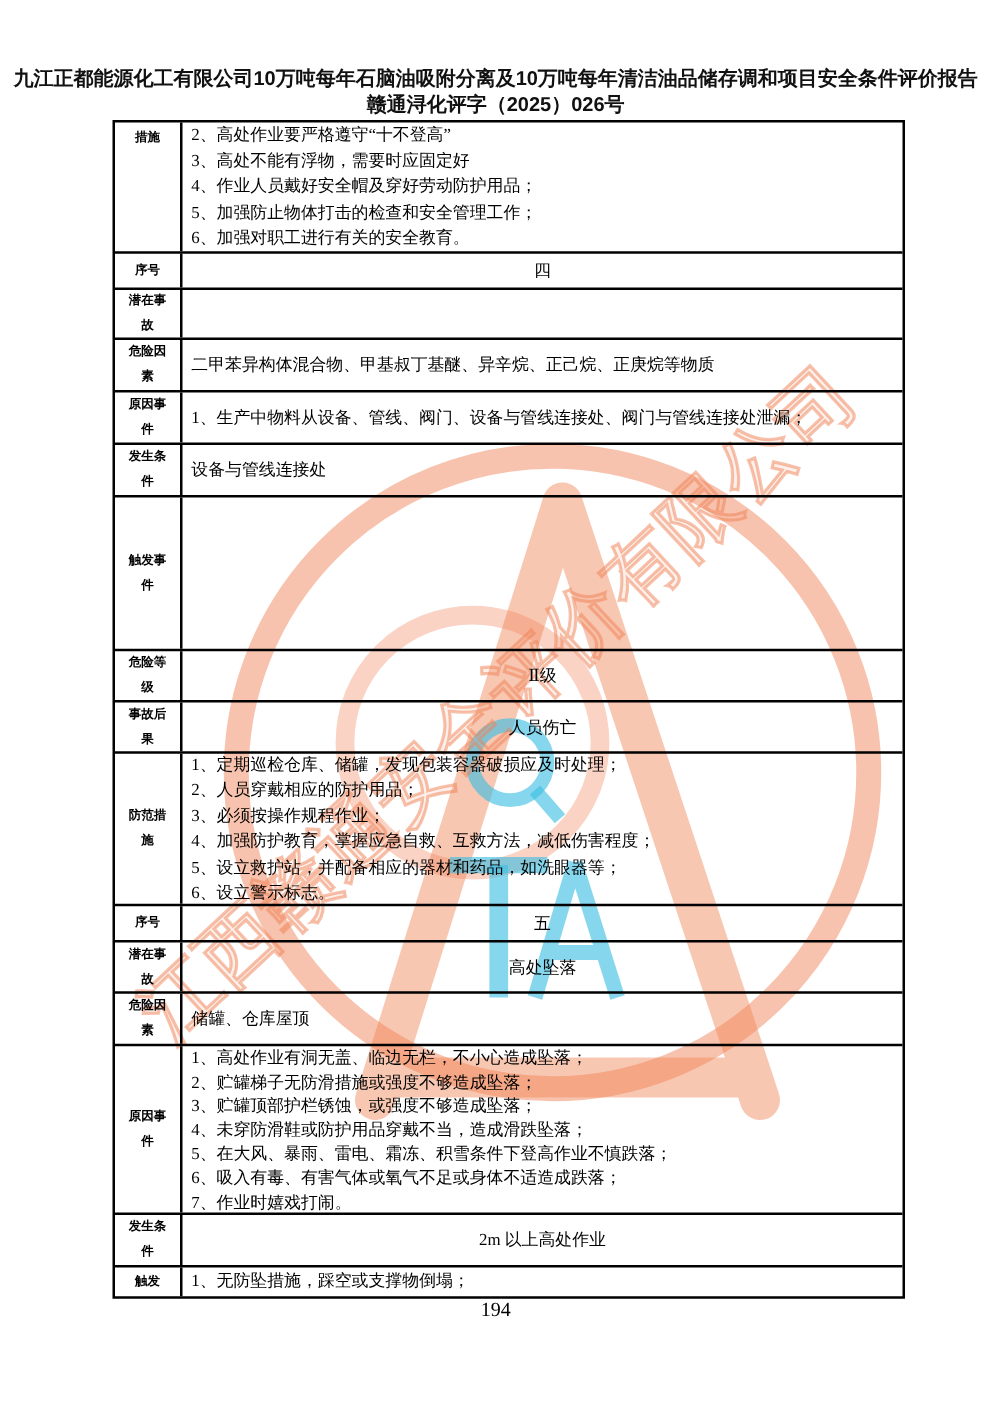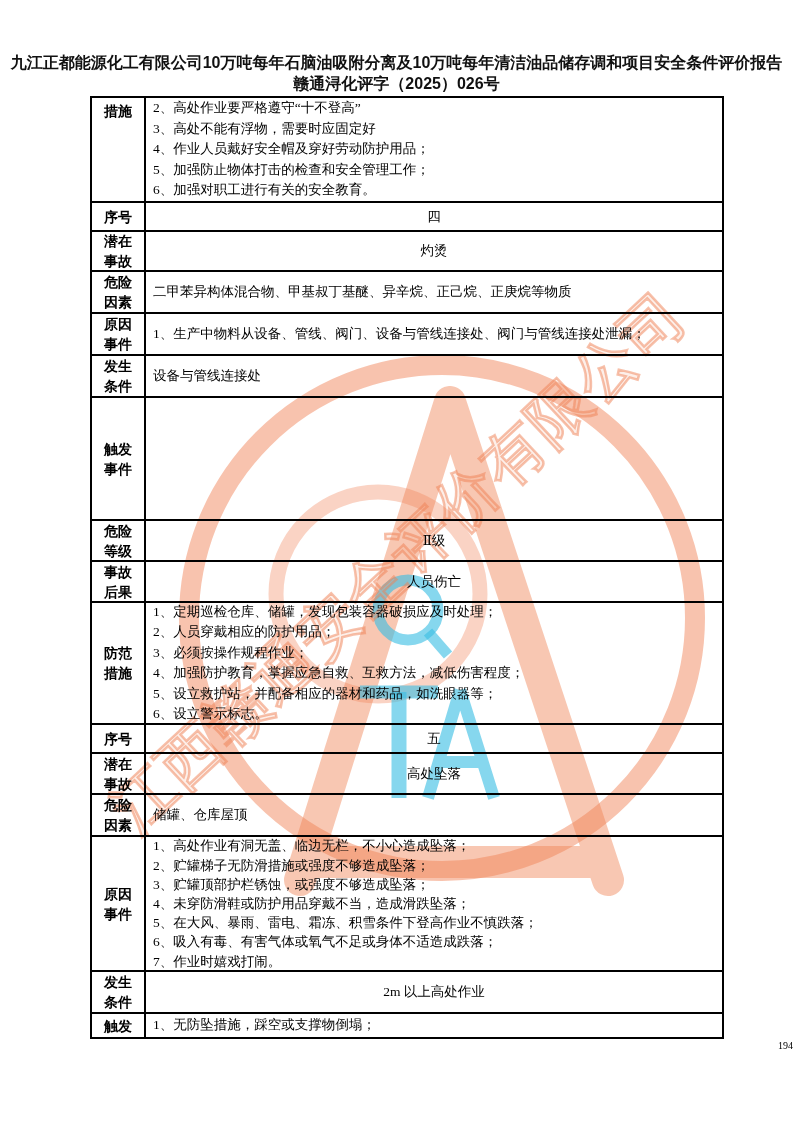--- a/index.html
+++ b/index.html
@@ -11,31 +11,31 @@
         font-weight:700;font-size:16px;letter-spacing:0px;color:#111;}
   
   .htable{position:absolute;left:90px;top:96px;width:634px;box-sizing:border-box;
         border:2px solid #000;}
   .row{display:flex;box-sizing:border-box;border-top:2px solid #000;}
   .row:first-child{border-top:none;}
   .cell{box-sizing:border-box;}
   .label{width:54px;flex:0 0 54px;border-right:2px solid #000;
         display:flex;align-items:center;justify-content:center;
         font-family:"Liberation Sans","DejaVu Sans",sans-serif;
-        font-weight:700;font-size:14px;line-height:20px;text-align:center;}
+        font-weight:700;font-size:10px;line-height:20px;text-align:center;}
   .label span{display:block;width:32px;word-break:break-all;}
   .label.top{align-items:flex-start;padding-top:3px;}
   .content{flex:1;display:flex;flex-direction:column;justify-content:center;
         padding:1px 4px 1px 7px;font-size:13.5px;}
   .content .line{line-height:20.5px;font-family:Liberation Serif, serif;}
   .content.tight .line{line-height:19.2px;}
   .content.center{align-items:center;text-align:center;padding-left:4px;}
   
-  .page-number{position:absolute;top:1040px;left:0;width:100%;text-align:right;
-        font-size:10px;}
+  .page-number{position:absolute;top:1040px;left:0;width:100%;text-align:center;
+        font-size:16px;}
   
   .watermark{position:absolute;left:0;top:0;width:793px;height:1122px;
         pointer-events:none;mix-blend-mode:multiply;z-index:9;}
   .wm-text{position:absolute;left:122px;top:778px;white-space:nowrap;
         transform:rotate(-43deg);transform-origin:0 50%;
         font-family:"Liberation Sans","DejaVu Sans",sans-serif;
         font-size:62px;font-weight:400;letter-spacing:1px;
         color:rgba(243,157,116,0.16);
         -webkit-text-stroke:2.5px rgba(240,130,85,0.5);}
 </style>
@@ -65,21 +65,20 @@
       <div class="cell label">
           <span>序号</span>
         </div>
       <div class="cell content center">四</div>
     </div>
 
     <div class="row" style="height:40px">
       <div class="cell label">
           <span>潜在事故</span>
         </div>
-      <div class="cell content center">灼烫</div>
     </div>
 
     <div class="row" style="height:42px">
       <div class="cell label">
           <span>危险因素</span>
         </div>
       <div class="cell content">
         <div class="line">二甲苯异构体混合物、甲基叔丁基醚、异辛烷、正己烷、正庚烷等物质</div>
       </div>
     </div>

